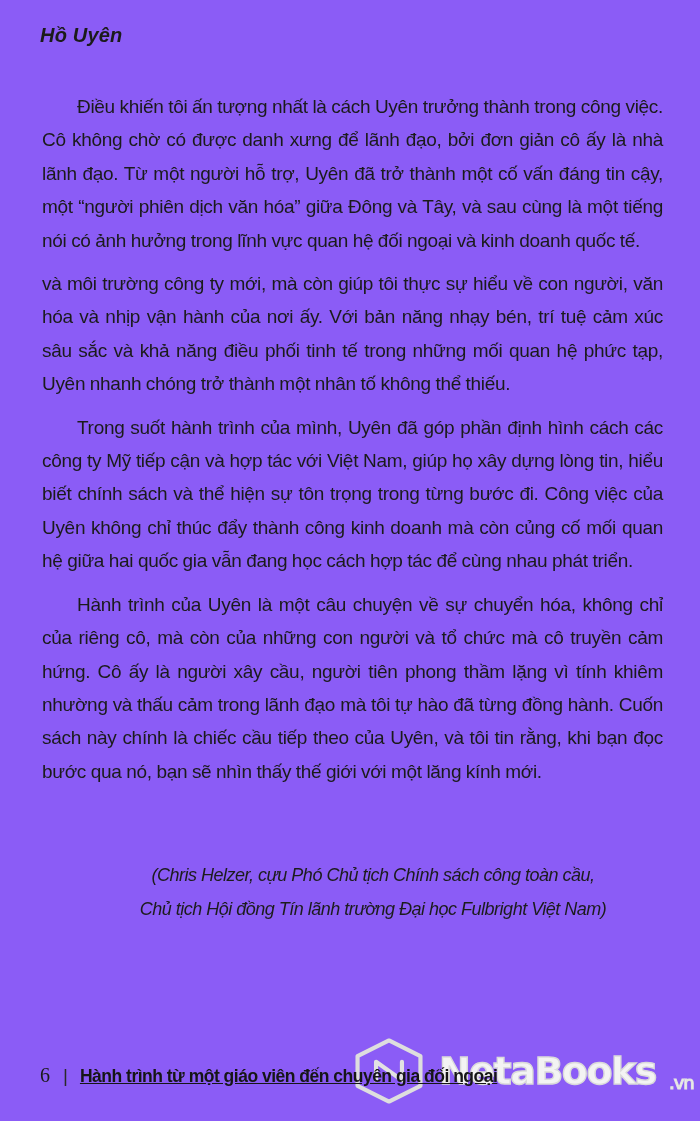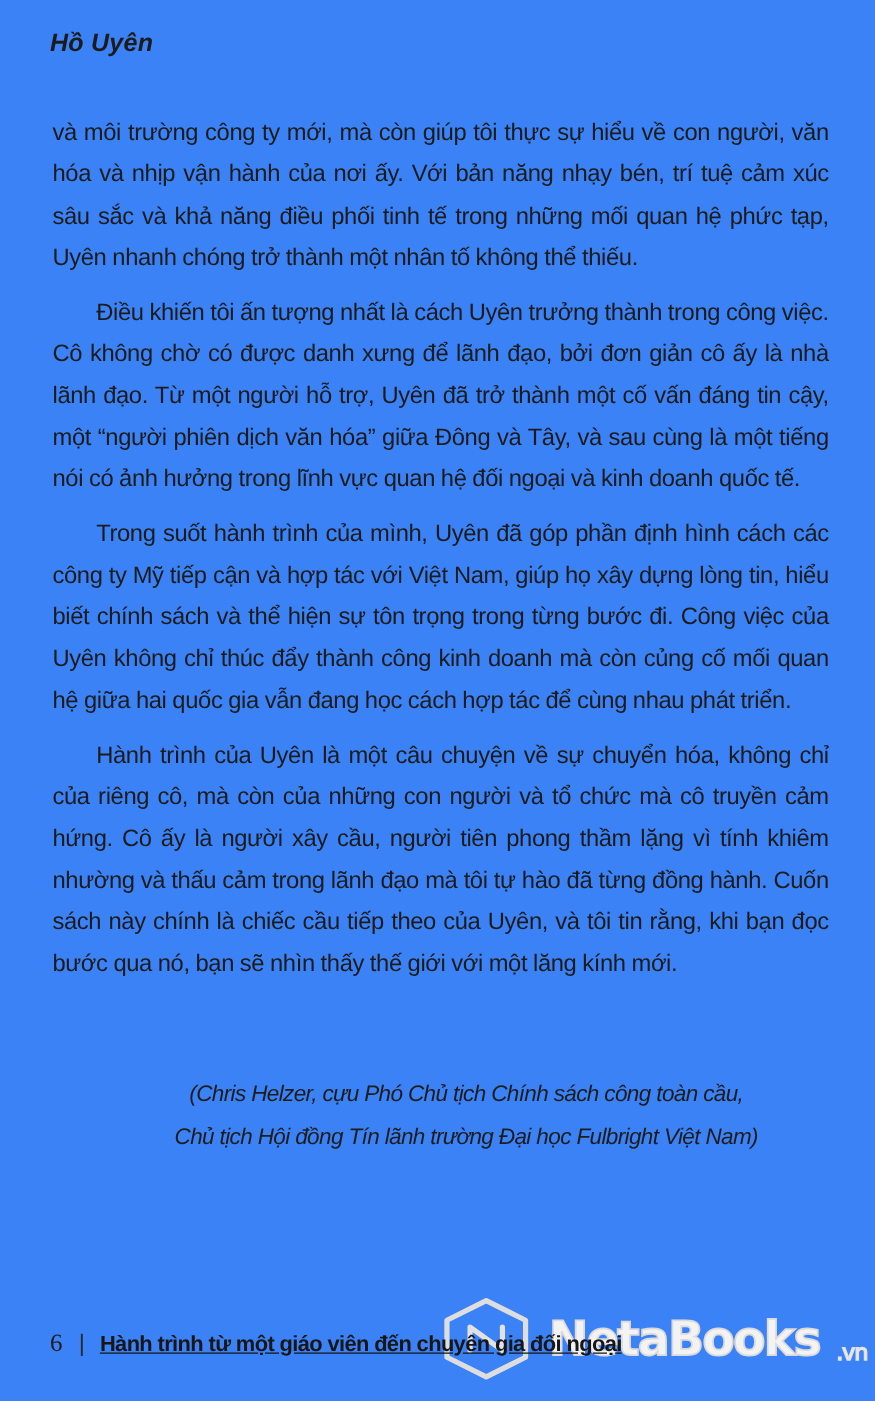--- a/index.html
+++ b/index.html
@@ -1,21 +1,21 @@
 <!DOCTYPE html>
 <html lang="vi"><head>
 <meta charset="utf-8">
 <style>
   html, body { margin: 0; padding: 0; background: #ffffff; }
 
   .page {
     position: relative;
     width: 700px;
     height: 1121px;
-    background: #3b82f6;
+    background: #8b5cf6;
     font-family: "Liberation Sans", sans-serif;
     color: #1b1b1b;
     overflow: hidden;
   }
 
   .running-header {
     position: absolute;
     left: 40px;
     top: 24px;
     font-size: 20px;
@@ -113,22 +113,22 @@
   }
 </style>
 </head>
 <body>
 
 <div class="page">
 
   <div class="running-header">Hồ Uyên</div>
 
   <main class="body-text">
+    <p class="para">Điều khiến tôi ấn tượng nhất là cách Uyên trưởng thành trong công việc. Cô không chờ có được danh xưng để lãnh đạo, bởi đơn giản cô ấy là nhà lãnh đạo. Từ một người hỗ trợ, Uyên đã trở thành một cố vấn đáng tin cậy, một “người phiên dịch văn hóa” giữa Đông và Tây, và sau cùng là một tiếng nói có ảnh hưởng trong lĩnh vực quan hệ đối ngoại và kinh doanh quốc tế.</p>
     <p class="para first">và môi trường công ty mới, mà còn giúp tôi thực sự hiểu về con người, văn hóa và nhịp vận hành của nơi ấy. Với bản năng nhạy bén, trí tuệ cảm xúc sâu sắc và khả năng điều phối tinh tế trong những mối quan hệ phức tạp, Uyên nhanh chóng trở thành một nhân tố không thể thiếu.</p>
-    <p class="para">Điều khiến tôi ấn tượng nhất là cách Uyên trưởng thành trong công việc. Cô không chờ có được danh xưng để lãnh đạo, bởi đơn giản cô ấy là nhà lãnh đạo. Từ một người hỗ trợ, Uyên đã trở thành một cố vấn đáng tin cậy, một “người phiên dịch văn hóa” giữa Đông và Tây, và sau cùng là một tiếng nói có ảnh hưởng trong lĩnh vực quan hệ đối ngoại và kinh doanh quốc tế.</p>
     <p class="para">Trong suốt hành trình của mình, Uyên đã góp phần định hình cách các công ty Mỹ tiếp cận và hợp tác với Việt Nam, giúp họ xây dựng lòng tin, hiểu biết chính sách và thể hiện sự tôn trọng trong từng bước đi. Công việc của Uyên không chỉ thúc đẩy thành công kinh doanh mà còn củng cố mối quan hệ giữa hai quốc gia vẫn đang học cách hợp tác để cùng nhau phát triển.</p>
     <p class="para">Hành trình của Uyên là một câu chuyện về sự chuyển hóa, không chỉ của riêng cô, mà còn của những con người và tổ chức mà cô truyền cảm hứng. Cô ấy là người xây cầu, người tiên phong thầm lặng vì tính khiêm nhường và thấu cảm trong lãnh đạo mà tôi tự hào đã từng đồng hành. Cuốn sách này chính là chiếc cầu tiếp theo của Uyên, và tôi tin rằng, khi bạn đọc bước qua nó, bạn sẽ nhìn thấy thế giới với một lăng kính mới.</p>
   </main>
 
   <div class="attribution">
     <div class="attr-line">(Chris Helzer, cựu Phó Chủ tịch Chính sách công toàn cầu,</div>
     <div class="attr-line">Chủ tịch Hội đồng Tín lãnh trường Đại học Fulbright Việt Nam)</div>
   </div>
 
   <div class="watermark">

